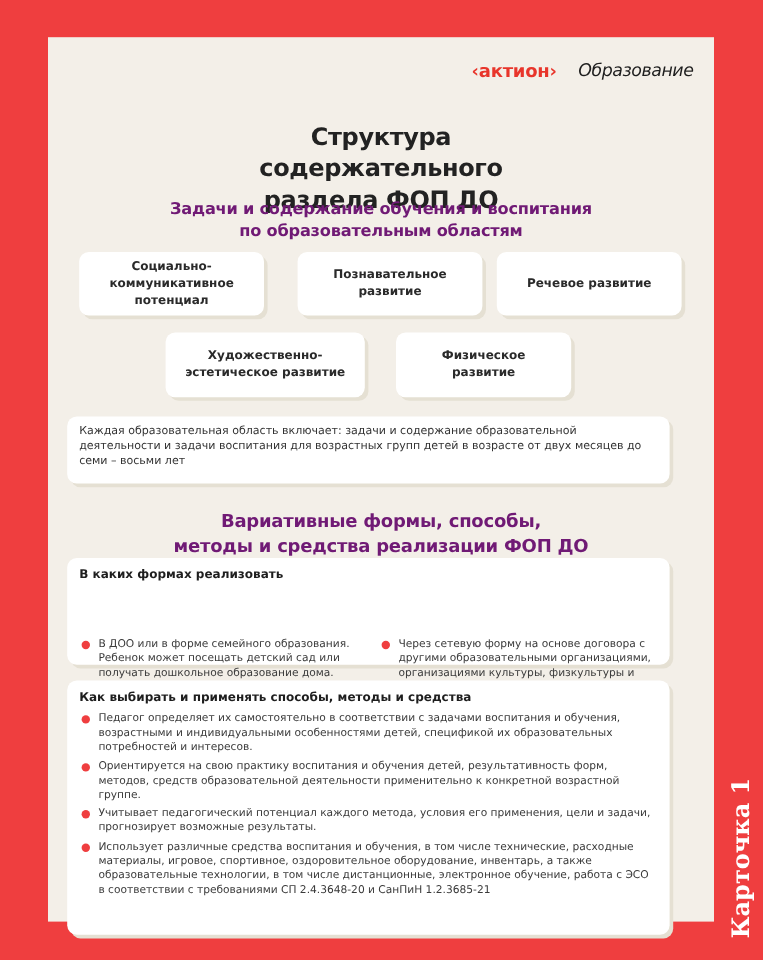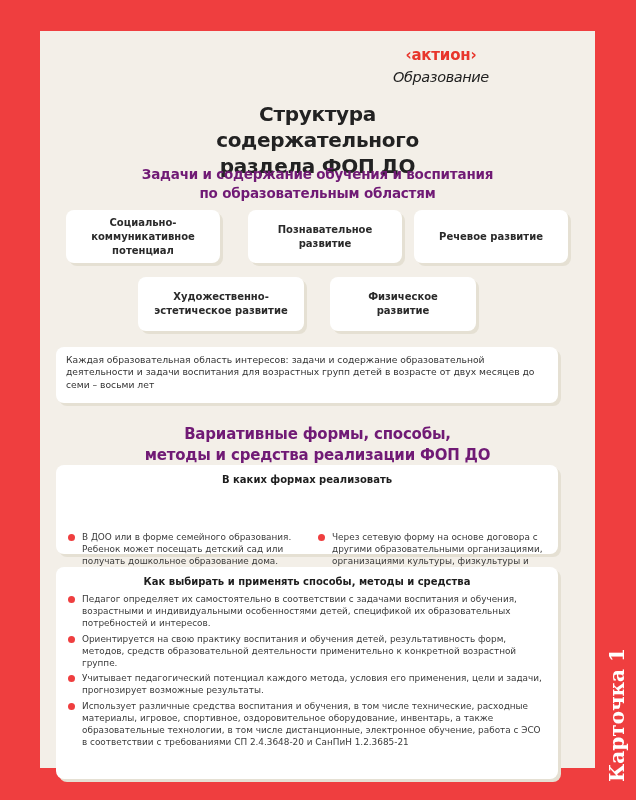--- a/index.html
+++ b/index.html
@@ -6,21 +6,21 @@
   html, body { width: 636px; height: 800px; overflow: hidden; }
   body { background: #ef3e3f; font-family: "DejaVu Sans", sans-serif; position: relative; }
 
   .card {
     position: absolute; left: 40px; top: 31px; width: 555px; height: 737px;
     background: #f3efe8;
   }
 
   .logo {
     position: absolute; left: 353px; top: 15px; height: 26px;
-    display: flex; align-items: center; gap: 5px; white-space: nowrap; flex-direction: column;
+    display: flex; align-items: center; gap: 18px; white-space: nowrap;
   }
   .logo-brand { color: #e8352b; font-family: "DejaVu Sans", sans-serif; font-weight: bold; font-size: 15px; letter-spacing: -0.2px; }
   .logo-sub { color: #1e1e1e; font-family: "DejaVu Sans", sans-serif; font-style: italic; font-size: 14.5px; letter-spacing: -0.4px; text-align: right; }
 
   .title {
     position: absolute; left: 0; right: 0; top: 70px; text-align: center;
     font-family: "DejaVu Sans", sans-serif; font-weight: bold; font-size: 20px; line-height: 26px;
     color: #222; letter-spacing: -0.3px;
   }
   .subtitle {
@@ -46,21 +46,21 @@
 
   .panel {
     position: absolute; background: #fff; border-radius: 8px;
     box-shadow: 3px 3px 0 #e5e0d3;
     font-family: "DejaVu Sans", sans-serif; color: #333;
   }
   .info { left: 16px; top: 316px; width: 502px; height: 56px; padding: 7px 10px; font-size: 9.2px; line-height: 12.3px; }
   .forms { left: 16px; top: 434px; width: 502px; height: 89px; padding: 9px 10px; }
   .methods { left: 16px; top: 536px; width: 502px; height: 212px; padding: 9px 10px; }
 
-  .panel-title { font-weight: bold; font-size: 10px; color: #1e1e1e; margin-bottom: 6px; text-align: center; }
+  .panel-title { font-weight: bold; font-size: 10px; color: #1e1e1e; margin-bottom: 6px; }
   .cols { display: flex; gap: 18px; }
   .cols .col { flex: 1; margin-top: 40px; }
   ul.bullets { list-style: none; }
   ul.bullets li { position: relative; padding-left: 16px; font-size: 8.9px; line-height: 12.2px; color: #3a3a3a; margin-bottom: 3px; }
   ul.bullets li .dot {
     position: absolute; left: 2px; top: 3px; width: 7px; height: 7px; border-radius: 50%; background: #ef3e3f;
   }
 
   .side-label {
     position: absolute; left: 597px; top: 640px; width: 39px; height: 150px;
@@ -98,21 +98,21 @@
       <span>Речевое развитие</span>
     </div>
   <div class="box b4">
       <span style="padding:0 4px;">Художественно-эстетическое развитие</span>
     </div>
   <div class="box b5">
       <span style="padding:0 36px;">Физическое развитие</span>
     </div>
 
   <div class="panel info">
-    <p>Каждая образовательная область интересов: задачи и содержание образовательной деятельности и задачи воспитания для возрастных групп детей в возрасте от двух месяцев до семи – восьми лет</p>
+    <p>Каждая образовательная область включает: задачи и содержание образовательной деятельности и задачи воспитания для возрастных групп детей в возрасте от двух месяцев до семи – восьми лет</p>
   </div>
 
   <div class="subtitle s2">
     <div>Вариативные формы, способы,</div>
     <div>методы и средства реализации ФОП ДО</div>
   </div>
 
   <div class="panel forms">
     <div class="panel-title">В каких формах реализовать</div>
     <div class="cols">

